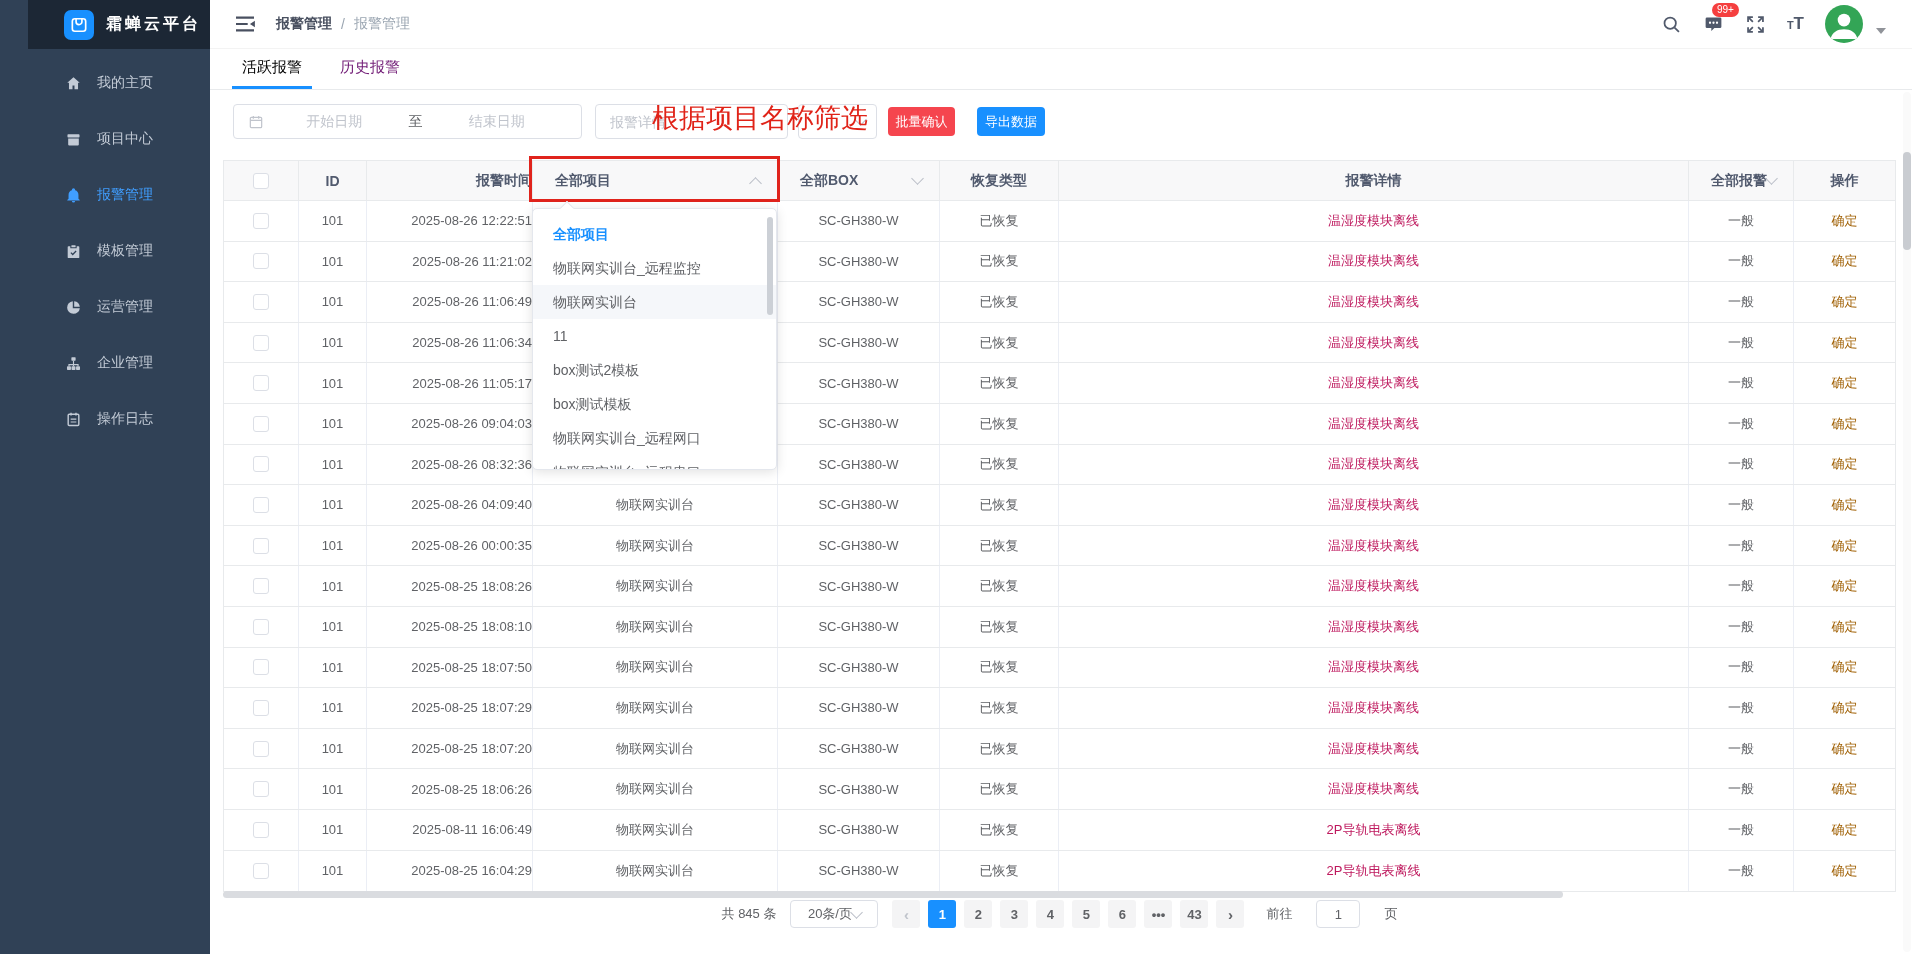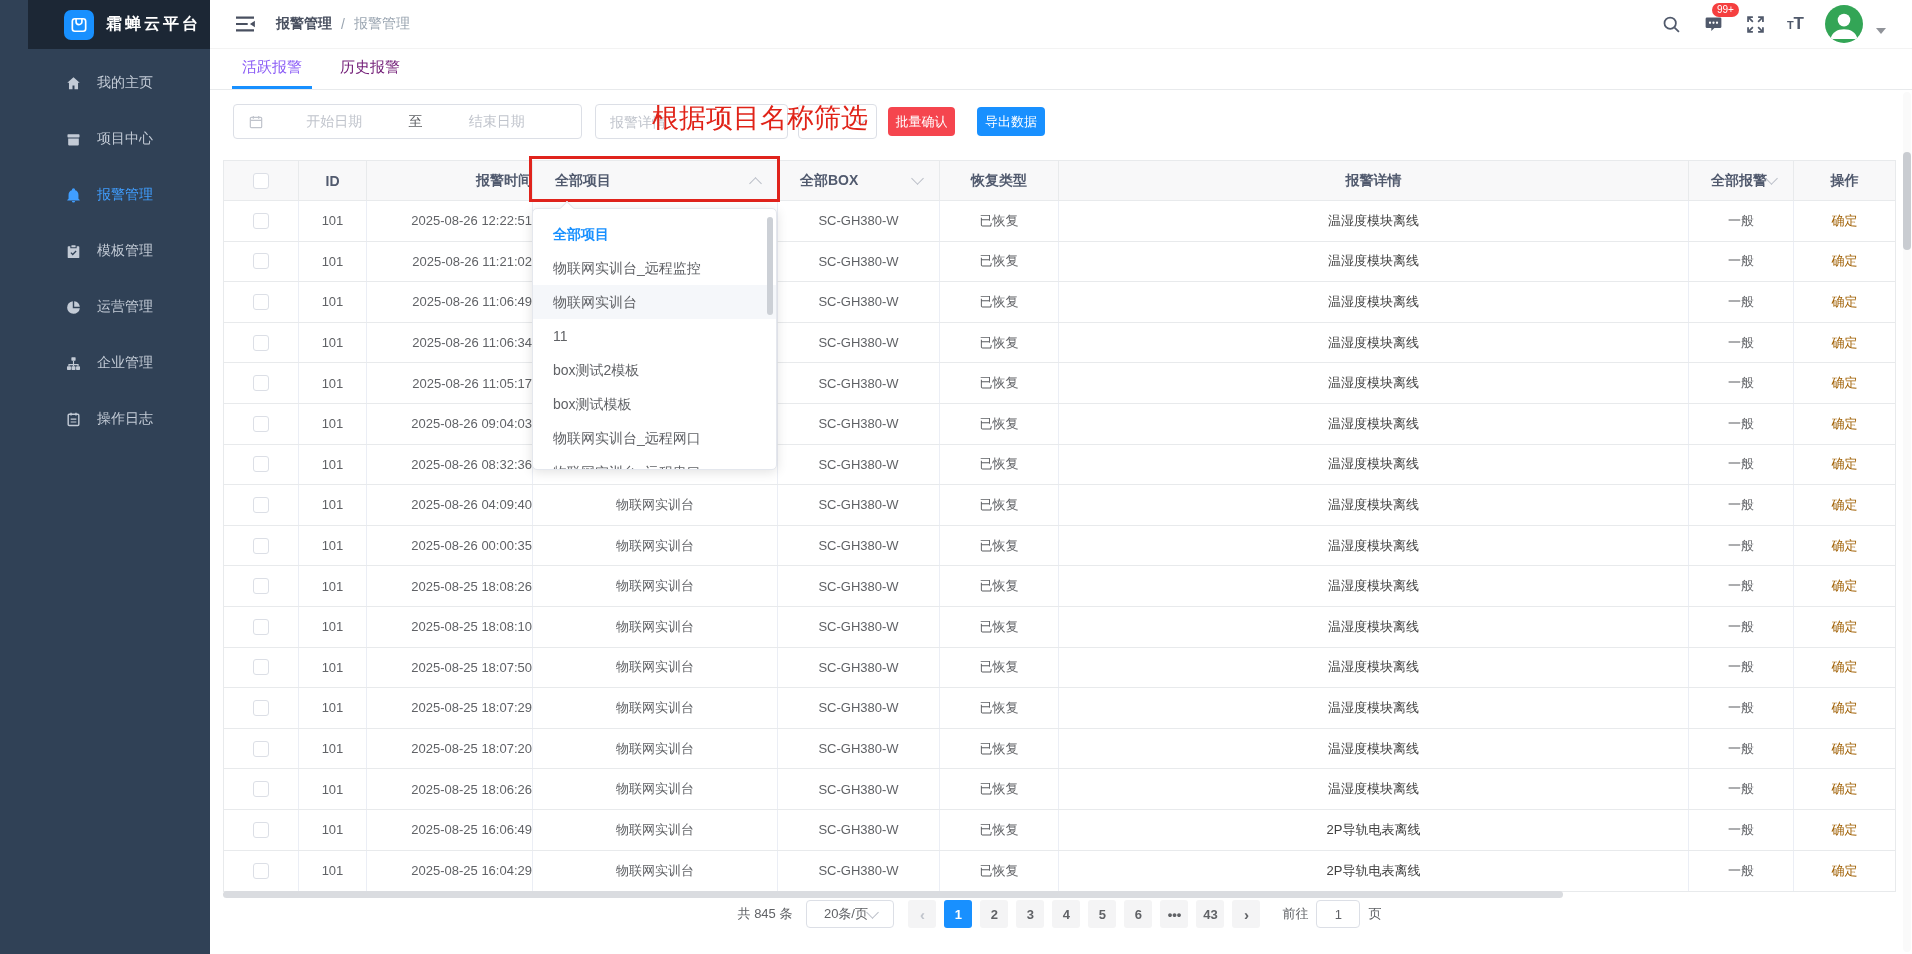--- a/index.html
+++ b/index.html
@@ -35,21 +35,21 @@
   .fs-ico { font-weight:bold; color:#50596b; cursor:pointer; line-height:21px; }
   .fs-small { font-size:11px; }
   .fs-big { font-size:17px; }
   .avatar { width:38px; height:38px; border-radius:50%; background:#33a556; overflow:hidden; cursor:pointer; flex:none; }
   .avatar svg { width:38px; height:38px; display:block; }
   .caret-down { width:0; height:0; border-left:5px solid transparent; border-right:5px solid transparent; border-top:6px solid #909399; margin-left:-8px; margin-top:14px; cursor:pointer; }
 
   
   .tabsbar { position:absolute; left:210px; top:49px; right:0; height:41px; background:#fff; display:flex; padding-left:22px; border-bottom:1px solid #e8eaec; z-index:15; }
   .tab { height:100%; display:flex; align-items:center; padding:0 10px; margin-right:18px; font-size:15px; color:#701a75; cursor:pointer; border-bottom:3px solid transparent; }
-  .tab.active { color:#8b5cf6; border-bottom-color:#1890ff;text-align:right; }
+  .tab.active { color:#000000; border-bottom-color:#1890ff;text-align:right; }
 
   
   .datebox { position:absolute; left:233px; top:104px; width:349px; height:35px; border:1px solid #dcdfe6; border-radius:4px; background:#fff; display:flex; align-items:center; padding:4px 14px; }
   .cal-icon { width:16px; height:16px; color:#c0c4cc; flex:none; }
   .cal-icon svg { width:16px; height:16px; display:block; }
   .date-ph { flex:1; text-align:center; color:#c0c4cc; font-size:14px; }
   .date-to { color:#606266; font-size:14px; padding:0 4px; }
   .detail-input { position:absolute; left:595px; top:104px; width:193px; height:35px; border:1px solid #dcdfe6; border-radius:4px; padding:0 14px; font-size:14px; color:#606266; font-family:inherit; outline:none; }
   .detail-input::placeholder { color:#c0c4cc; }
   .proj-select { position:absolute; left:798px; top:104px; width:79px; height:35px; border:1px solid #dcdfe6; border-radius:4px; background:#fff; display:flex; align-items:center; justify-content:flex-end; padding-right:11px; cursor:pointer; }
@@ -66,21 +66,21 @@
   .th.sel { justify-content:flex-start; padding-left:22px; }
   .chev { width:9px; height:9px; border-left:1.6px solid #b9bec7; border-bottom:1.6px solid #b9bec7; display:inline-block; }
   .chev.down { transform:rotate(-45deg); margin-top:-4px; }
   .chev.up { transform:rotate(135deg); margin-top:5px; }
   .th .chev { position:absolute; right:17px; }
   .trow { display:flex; height:40.6px; border-bottom:1px solid #e8eaec; }
   .trow:last-child { border-bottom:none; }
   .td { display:flex; align-items:center; justify-content:center; font-size:13px; color:#606266; border-right:1px solid #ebeef5; }
   .c0{width:75px;} .c1{width:68px;} .c2{width:166px;justify-content:flex-end;} .c3{width:245px;} .c4{width:162px;}
   .c5{width:119px;} .c6{width:630px;} .c7{width:105px;} .c8{width:101px;}
-  .green { color:#404040; cursor:pointer; }
+  .green { color:#be185d; cursor:pointer; }
   .blue { color:#a16207; cursor:pointer; }
   .cb { width:16px; height:16px; border:1px solid #dcdfe6; border-radius:3px; background:#fff; display:block; cursor:pointer; }
 
   
   .red-box { position:absolute; left:529px; top:156px; width:251px; height:46px; border:3px solid #e0231c; z-index:45; pointer-events:none; }
 
   
   .dd-arrow { position:absolute; left:562px; top:203px; width:10px; height:10px; background:#fff; border-left:1px solid #e4e7ed; border-top:1px solid #e4e7ed; transform:rotate(45deg); z-index:51; }
   .dropdown { position:absolute; left:532px; top:208px; width:245px; height:262px; background:#fff; border:1px solid #e4e7ed; border-radius:5px; box-shadow:0 2px 12px rgba(0,0,0,.12); z-index:50; overflow:hidden; }
   .dd-list { padding-top:8px; }
@@ -90,21 +90,21 @@
   .dd-scroll { position:absolute; right:3px; top:8px; width:6px; height:98px; background:#ccd0d6; border-radius:3px; }
 
   
   .pager { position:absolute; left:223px; top:898px; width:1673px; height:32px; display:flex; align-items:center; justify-content:center; gap:14px; font-size:13px; color:#606266; z-index:15; }
   .pg-size { width:88px; height:28px; border:1px solid #dcdfe6; border-radius:4px; background:#fff; display:flex; align-items:center; justify-content:center; cursor:pointer; }
   .pg-pages { display:flex; gap:8px; align-items:center; }
   .pg-btn { min-width:28px; height:28px; padding:0 5px; border:none; border-radius:3px; background:#f4f4f5; color:#606266; font-size:13px; font-weight:600; font-family:inherit; display:flex; align-items:center; justify-content:center; cursor:pointer; }
   .pg-btn.act { background:#1890ff; color:#fff; }
   .pg-nav { font-size:15px; }
   .pg-prev { color:#c0c4cc; }
-  .pg-goto { display:flex; align-items:center; gap:8px; margin-left:8px;justify-content:flex-end; }
+  .pg-goto { display:flex; align-items:center; gap:24px; margin-left:8px;justify-content:flex-end; }
   .goto-input { width:44px; height:28px; border:1px solid #dcdfe6; border-radius:4px; text-align:center; font-size:13px; color:#606266; font-family:inherit; outline:none; }
 
   
   .vscroll-track { position:absolute; right:1px; top:92px; bottom:2px; width:8px; background:#fafafa; border-radius:4px; z-index:60; }
   .vscroll-thumb { position:absolute; right:1px; top:152px; width:8px; height:98px; background:#c9ccd1; border-radius:4px; z-index:61; cursor:pointer; }
   .hscroll-thumb { position:absolute; left:223px; top:891px; width:1340px; height:7px; background:#dadce0; border-radius:4px; z-index:30; cursor:pointer; }
 </style>
 </head>
 <body>
 
@@ -490,21 +490,21 @@
           <div class="td c5">已恢复</div>
           <div class="td c6 green">温湿度模块离线</div>
           <div class="td c7">一般</div>
           <div class="td c8 blue">确定</div>
         </div>
         <div class="trow">
           <div class="td c0">
             <span class="cb"></span>
           </div>
           <div class="td c1">101</div>
-          <div class="td c2">2025-08-25 16:06:49</div>
+          <div class="td c2">2025-08-11 16:06:49</div>
           <div class="td c3">物联网实训台</div>
           <div class="td c4">SC-GH380-W</div>
           <div class="td c5">已恢复</div>
           <div class="td c6 green">2P导轨电表离线</div>
           <div class="td c7">一般</div>
           <div class="td c8 blue">确定</div>
         </div>
         <div class="trow">
           <div class="td c0">
             <span class="cb"></span>

